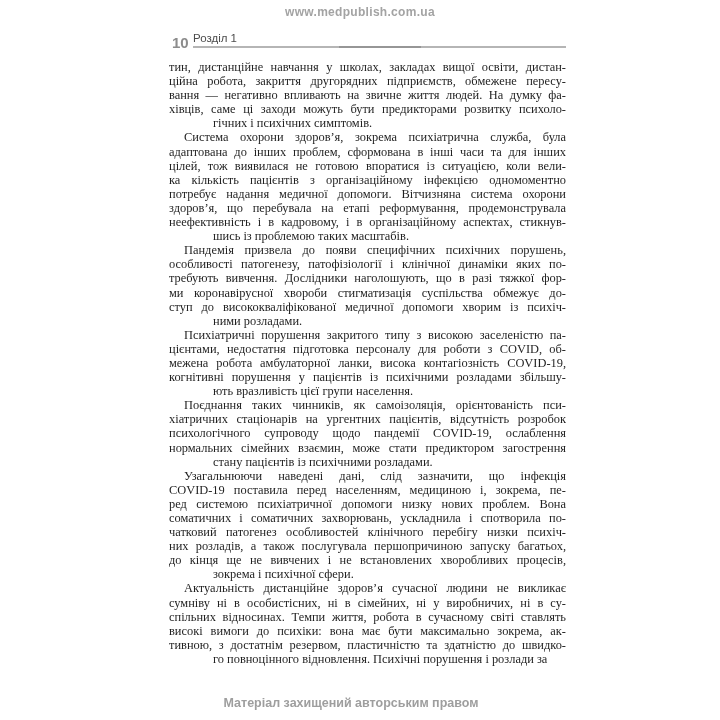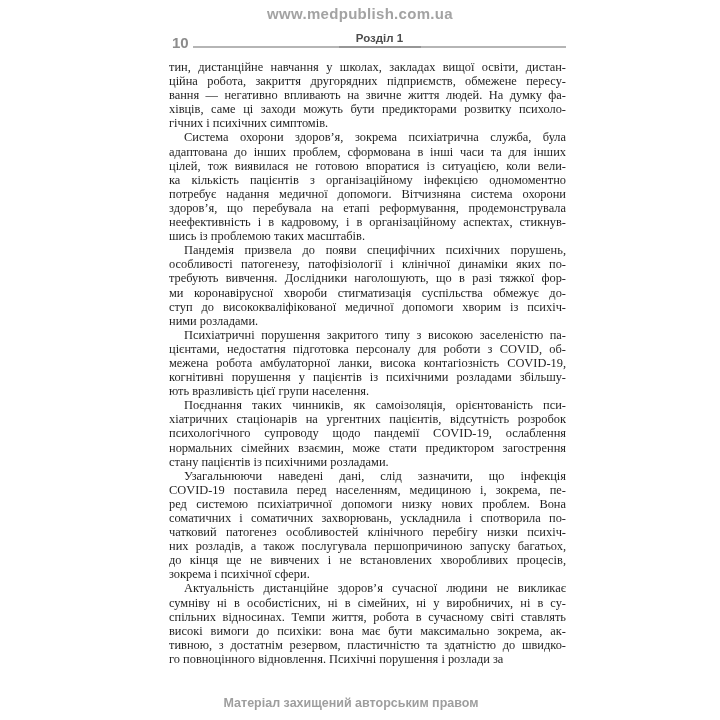--- a/index.html
+++ b/index.html
@@ -14,44 +14,43 @@
     overflow: hidden;
     font-family: "Liberation Serif", serif;
   }
   .site-header {
     position: absolute;
     top: 5px;
     left: 0;
     right: 0;
     text-align: center;
     font-family: "Liberation Sans", sans-serif;
-    font-size: 15px;
+    font-size: 12px;
     font-weight: 700;
     letter-spacing: 0.3px;
     color: var(--site-header, #a3a3a3);
   }
   .page-num {
     position: absolute;
     top: 34px;
     left: 172px;
     font-family: "Liberation Sans", sans-serif;
     font-size: 15px;
     font-weight: 700;
     color: var(--page-number, #8c8c8c);
   }
   .chapter-label {
     position: absolute;
     top: 32px;
     left: 193px;
     width: 373px;
-    text-align: center;
+    text-align: left;
     font-family: "Liberation Sans", sans-serif;
     font-size: 11.5px;
     color: var(--chapter-label, #4d4d4d);
-    font-weight: bold;
   }
   .rule {
     position: absolute;
     top: 46px;
     left: 193px;
     width: 373px;
     height: 2px;
     background: var(--rule, #b5b5b5);
   }
   .rule-dark {
@@ -72,21 +71,21 @@
     font-size: 12.4px;
     line-height: 14.1px;
     color: var(--body-text, #1f1f1f);
   }
   .paragraph { margin: 0; }
   .line {
     text-align: justify;
     text-align-last: justify;
     white-space: normal;
   }
-  .line.last { text-align-last: left; }
+  .line.last { text-align-last: left; margin-left: 44px; }
   .line.indent { padding-left: 15px; }
   .footer {
     position: absolute;
     top: 696px;
     left: 0;
     right: 18px;
     text-align: center;
     font-family: "Liberation Sans", sans-serif;
     font-size: 12.5px;
     font-weight: 700;

